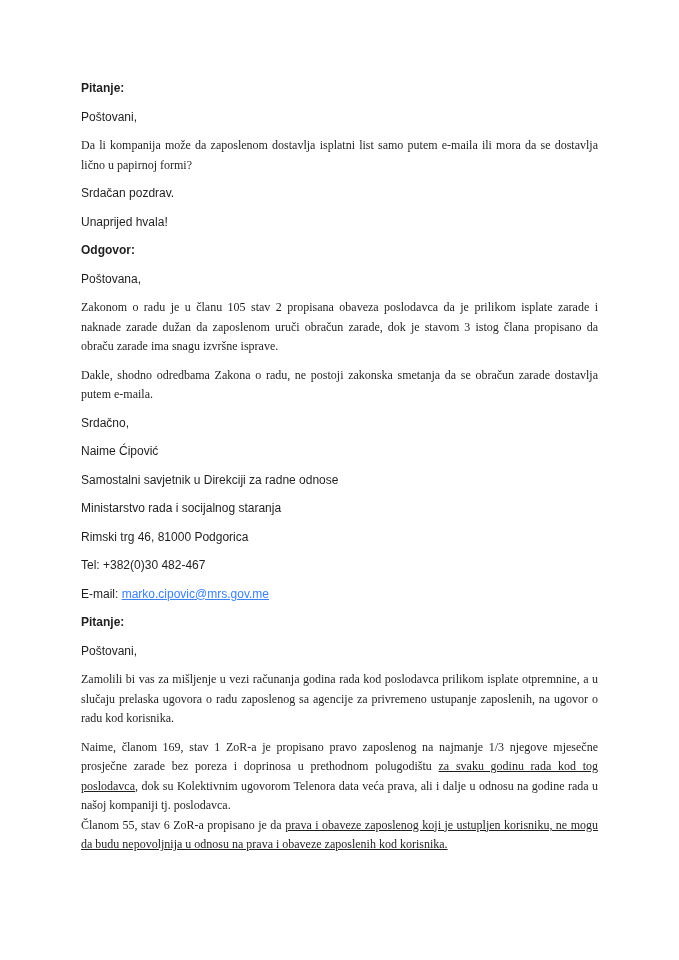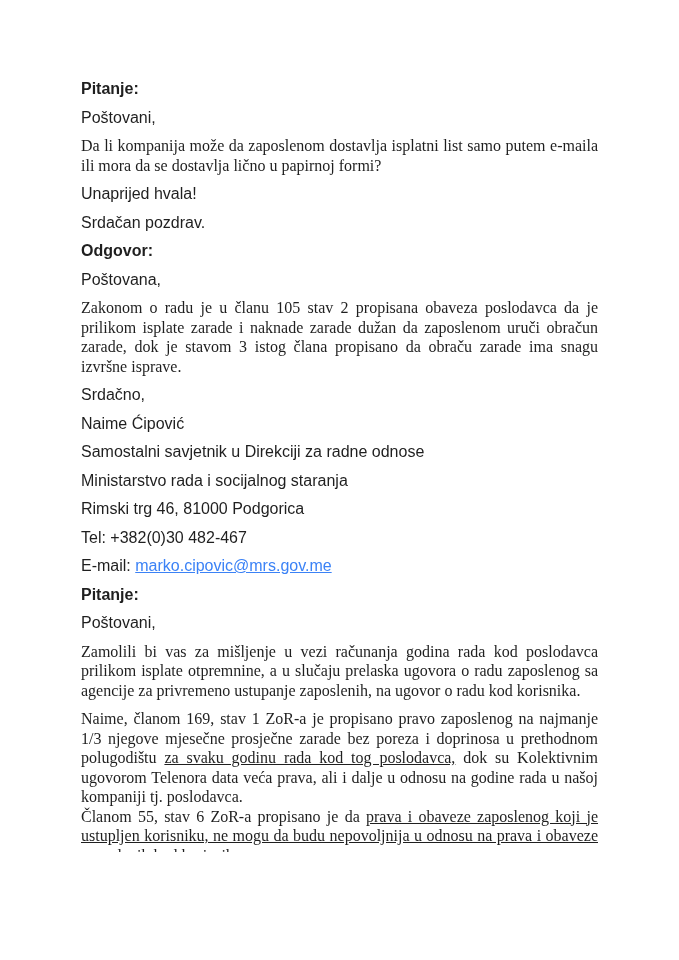--- a/index.html
+++ b/index.html
@@ -8,21 +8,21 @@
     background: #ffffff;
   }
   .page {
     position: relative;
     width: 679px;
     height: 852px;
     box-sizing: border-box;
     background: #ffffff;
     padding: 79px 81px 40px 81px;
     font-family: "Liberation Sans", "DejaVu Sans", sans-serif;
-    font-size: 16px;
+    font-size: 12px;
     line-height: 19.5px;
     color: #1f1f1f;
     overflow: hidden;
   }
   .para {
     margin: 0 0 9px 0;
   }
   .para.justify { text-align: justify; font-family: Liberation Serif, serif; }
   .underline { text-decoration: underline; }
   .bold { font-weight: bold; }
@@ -33,25 +33,26 @@
   }
 </style>
 </head>
 <body>
 
 <div class="page">
   <div>
       <p class="para"><span class="bold">Pitanje:</span></p>
       <p class="para"><span>Poštovani,</span></p>
       <p class="para justify"><span>Da li kompanija može da zaposlenom dostavlja isplatni list samo putem e-maila ili mora da se dostavlja lično u papirnoj formi?</span></p>
+      <p class="para"><span>Srdačan pozdrav.</span></p>
       <p class="para"><span>Unaprijed hvala!</span></p>
-      <p class="para"><span>Srdačan pozdrav.</span></p>
       <p class="para"><span class="bold">Odgovor:</span></p>
       <p class="para"><span>Poštovana,</span></p>
       <p class="para justify"><span>Zakonom o radu je u članu 105 stav 2 propisana obaveza poslodavca da je prilikom isplate zarade i naknade zarade dužan da zaposlenom uruči obračun zarade, dok je stavom 3 istog člana propisano da obraču zarade ima snagu izvršne isprave.</span></p>
+      <p class="para justify"><span>Dakle, shodno odredbama Zakona o radu, ne postoji zakonska smetanja da se obračun zarade dostavlja putem e-maila.</span></p>
       <p class="para"><span>Srdačno,</span></p>
       <p class="para"><span>Naime Ćipović</span></p>
       <p class="para"><span>Samostalni savjetnik u Direkciji za radne odnose</span></p>
       <p class="para"><span>Ministarstvo rada i socijalnog staranja</span></p>
       <p class="para"><span>Rimski trg 46, 81000 Podgorica</span></p>
       <p class="para"><span>Tel: +382(0)30 482-467</span></p>
       <p class="para"><span>E-mail: </span><a class="doc-link" href="#">marko.cipovic@mrs.gov.me</a></p>
       <p class="para"><span class="bold">Pitanje:</span></p>
       <p class="para"><span>Poštovani,</span></p>
       <p class="para justify"><span>Zamolili bi vas za mišljenje u vezi računanja godina rada kod poslodavca prilikom isplate otpremnine, a u slučaju prelaska ugovora o radu zaposlenog sa agencije za privremeno ustupanje zaposlenih, na ugovor o radu kod korisnika.</span></p>

